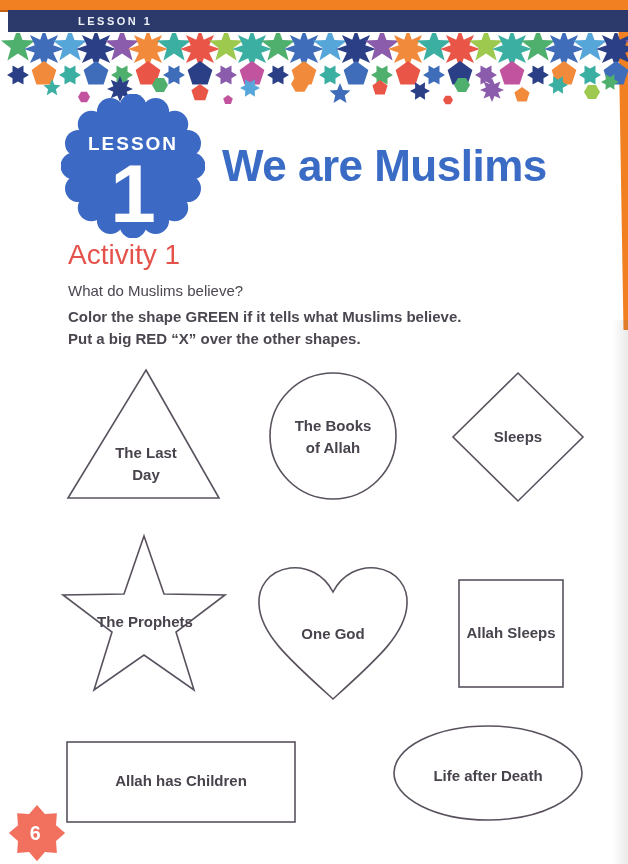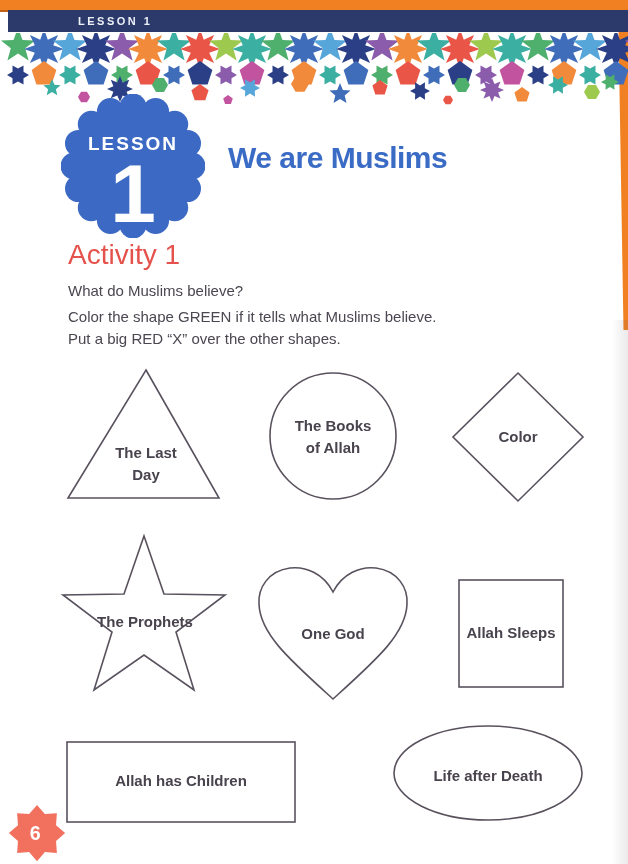--- a/index.html
+++ b/index.html
@@ -23,27 +23,27 @@
   
   .pattern-band{left:0;top:33px;width:628px;height:75px;}
 
   
   .badge-svg{left:61px;top:94px;width:144px;height:144px;}
   .badge-word{fill:#ffffff;font-family:"Liberation Sans",sans-serif;font-size:19px;
               font-weight:bold;letter-spacing:2px;text-anchor:middle;}
   .badge-num{fill:#ffffff;font-family:"Liberation Sans",sans-serif;font-size:82px;
              font-weight:bold;text-anchor:middle;}
 
-  .title{left:228px;top:141px;font-size:30px;font-weight:bold;color:var(--title-blue);
+  .title{left:222px;top:141px;font-size:44px;font-weight:bold;color:var(--title-blue);
          letter-spacing:-.5px;white-space:nowrap;}
   .activity{left:68px;top:239px;font-size:28px;font-weight:normal;color:var(--activity-red);
             white-space:nowrap;}
   .question{left:68px;top:282px;font-size:15px;color:var(--text);white-space:nowrap;}
   .instructions{left:68px;top:306px;font-size:15px;color:var(--text);line-height:22px;}
-  .instructions span{display:block;white-space:nowrap;}
+  .instructions span{display:block;white-space:nowrap;font-weight:bold;}
 
   .shapes-svg{left:0;top:0;width:628px;height:864px;}
   .shapes-svg .outline{fill:none;stroke:var(--outline);stroke-width:1.6px;}
 
   .lbl{position:absolute;transform:translate(-50%,-50%);text-align:center;color:#49434d;
        font-size:15px;font-weight:bold;line-height:22px;white-space:nowrap;}
 
   .pagenum-svg{left:6px;top:804px;width:62px;height:60px;}
   .pagenum-text{fill:#ffffff;font-family:"Liberation Sans",sans-serif;font-size:21px;
                 font-weight:bold;text-anchor:middle;}
@@ -181,21 +181,21 @@
   </svg>
 
   <div class="lbl" style="left:333px;top:437px;">
     <span style="display:block">The Books</span>
     <span style="display:block">of Allah</span>
   </div>
   <div class="lbl" style="left:146px;top:464px;">
     <span style="display:block">The Last</span>
     <span style="display:block">Day</span>
   </div>
-  <div class="lbl" style="left:518px;top:437px;">Color</div>
+  <div class="lbl" style="left:518px;top:437px;">Sleeps</div>
   <div class="lbl" style="left:145px;top:622px;">The Prophets</div>
   <div class="lbl" style="left:333px;top:634px;text-align:center;">One God</div>
   <div class="lbl" style="left:511px;top:633px;">Allah Sleeps</div>
   <div class="lbl" style="left:181px;top:781px;">Allah has Children</div>
   <div class="lbl" style="left:488px;top:776px;text-align:center;">Life after Death</div>
 
   <svg class="abs pagenum-svg" viewBox="0 0 64 64">
     <g id="pagenum-star">
         <polygon points="32.0,1.0 40.4,10.7 53.2,9.8 52.3,22.6 62.0,31.0 52.3,39.4 53.2,52.2 40.4,51.3 32.0,61.0 23.6,51.3 10.8,52.2 11.7,39.4 2.0,31.0 11.7,22.6 10.8,9.8 23.6,10.7" fill="#f1705e"></polygon>
       </g>

